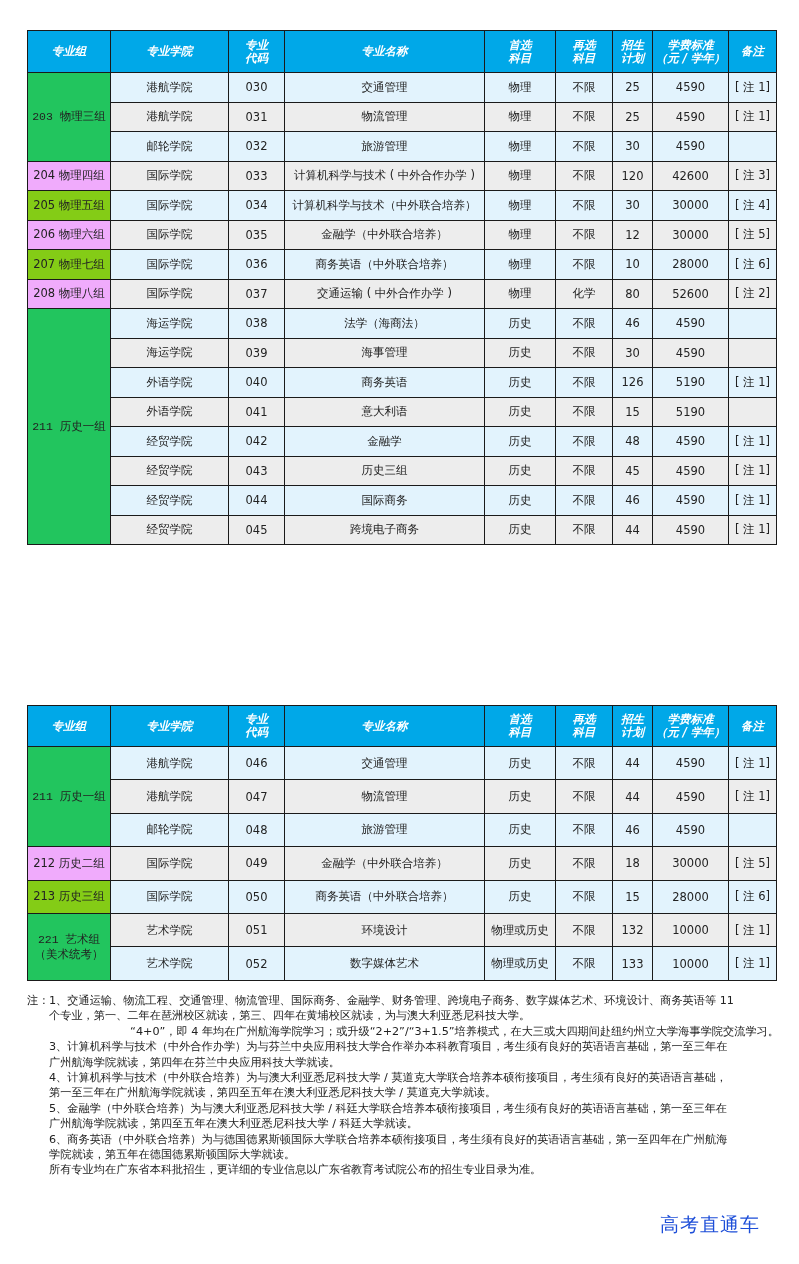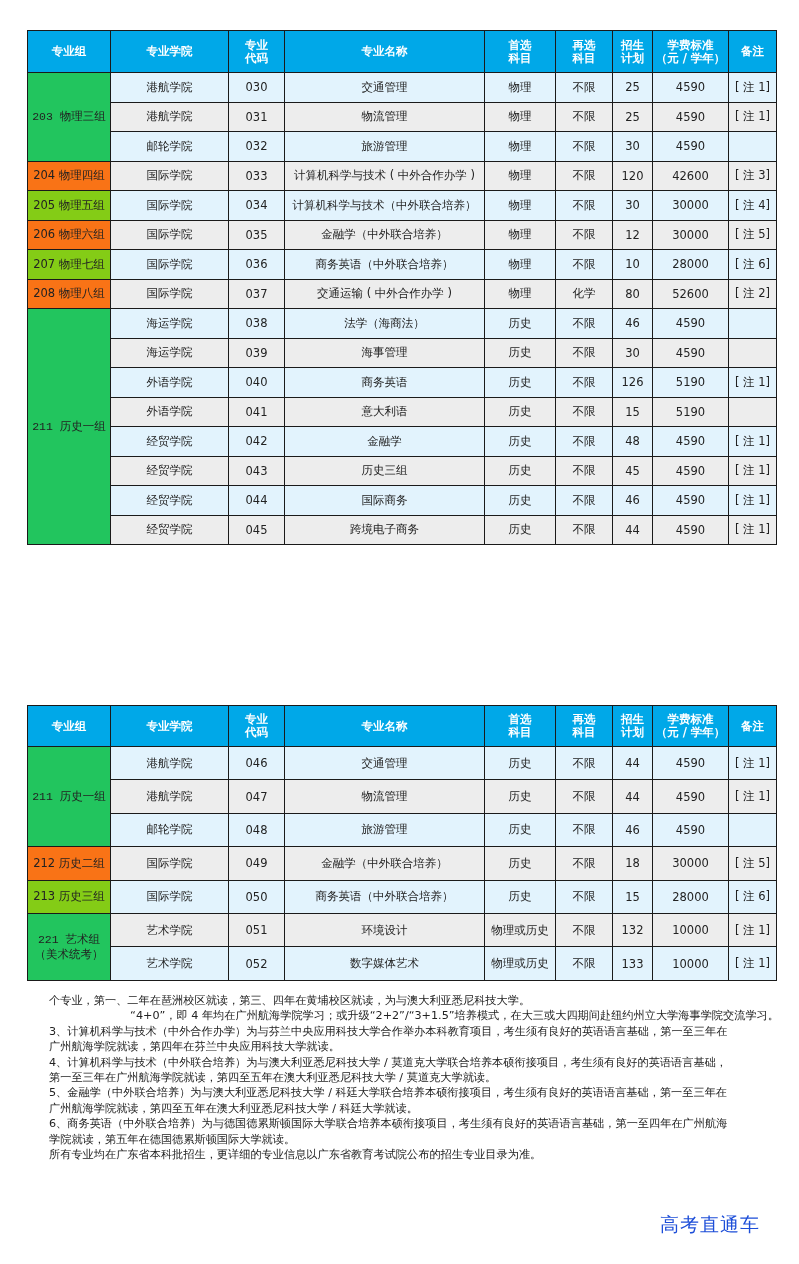--- a/index.html
+++ b/index.html
@@ -1,24 +1,24 @@
 <!DOCTYPE html>
 <html><head>
 <meta charset="utf-8">
 <style>
   html, body { margin:0; padding:0; background:#ffffff; }
   body { width:799px; height:1264px; position:relative; font-family:"DejaVu Sans", sans-serif; color:#222; overflow:hidden; }
   table.t { position:absolute; left:27px; width:749px; border-collapse:collapse; table-layout:fixed; font-size:11.5px; }
   table.t th, table.t td { border:1px solid #1a1a1a; text-align:center; vertical-align:middle; padding:0 2px; white-space:nowrap; overflow:hidden; }
-  table.t th { background:#00a8e8; color:#ffffff; font-weight:bold; font-size:11.5px; line-height:13px; border-color:#1a1a1a; }
+  table.t th { background:#00a8e8; color:#ffffff; font-weight:bold; font-size:11.5px; line-height:13px; border-color:#1a1a1a;font-style:italic; }
   table.t td.grp { background:#e2f3fd; }
   tr.odd td { background:#e2f3fd; }
   tr.even td { background:#ededed; }
   tr.odd td.grp, tr.even td.grp { background:#22c55e;font-family:Liberation Mono, monospace; }
-  tr.even td.grp-g { background:#f97316; }
+  tr.even td.grp-g { background:#f0abfc; }
   tr.odd td.grp-g { background:#84cc16; }
   #t1 { top:30px; }
   #t1 thead tr { height:42px; }
   #t1 tbody tr { height:29.5px; }
   #t2 { top:705px; }
   #t2 thead tr { height:41px; }
   #t2 tbody tr { height:33.4px; }
   .notes { position:absolute; left:27px; top:993px; width:752px; font-size:11.2px; line-height:15.4px; color:#222; }
   .notes .line { white-space:nowrap; }
   .notes .lead { display:inline-block; width:22px; }
@@ -322,20 +322,21 @@
         <td>物理或历史</td>
         <td>不限</td>
         <td>133</td>
         <td>10000</td>
         <td>[ 注 1]</td>
       </tr>
     </tbody>
 </table>
 
 <div class="notes" id="notes">
+    <div class="line"><span class="lead">注：</span><span>1、交通运输、物流工程、交通管理、物流管理、国际商务、金融学、财务管理、跨境电子商务、数字媒体艺术、环境设计、商务英语等 11</span></div>
     <div class="line ind1"><span>个专业，第一、二年在琶洲校区就读，第三、四年在黄埔校区就读，为与澳大利亚悉尼科技大学。</span></div>
     <div class="line ind2"><span>“4+0”，即 4 年均在广州航海学院学习；或升级“2+2”/“3+1.5”培养模式，在大三或大四期间赴纽约州立大学海事学院交流学习。</span></div>
     <div class="line"><span class="lead"></span><span>3、计算机科学与技术（中外合作办学）为与芬兰中央应用科技大学合作举办本科教育项目，考生须有良好的英语语言基础，第一至三年在</span></div>
     <div class="line ind1"><span>广州航海学院就读，第四年在芬兰中央应用科技大学就读。</span></div>
     <div class="line"><span class="lead"></span><span>4、计算机科学与技术（中外联合培养）为与澳大利亚悉尼科技大学 / 莫道克大学联合培养本硕衔接项目，考生须有良好的英语语言基础，</span></div>
     <div class="line ind1"><span>第一至三年在广州航海学院就读，第四至五年在澳大利亚悉尼科技大学 / 莫道克大学就读。</span></div>
     <div class="line"><span class="lead"></span><span>5、金融学（中外联合培养）为与澳大利亚悉尼科技大学 / 科廷大学联合培养本硕衔接项目，考生须有良好的英语语言基础，第一至三年在</span></div>
     <div class="line ind1"><span>广州航海学院就读，第四至五年在澳大利亚悉尼科技大学 / 科廷大学就读。</span></div>
     <div class="line"><span class="lead"></span><span>6、商务英语（中外联合培养）为与德国德累斯顿国际大学联合培养本硕衔接项目，考生须有良好的英语语言基础，第一至四年在广州航海</span></div>
     <div class="line ind1"><span>学院就读，第五年在德国德累斯顿国际大学就读。</span></div>

